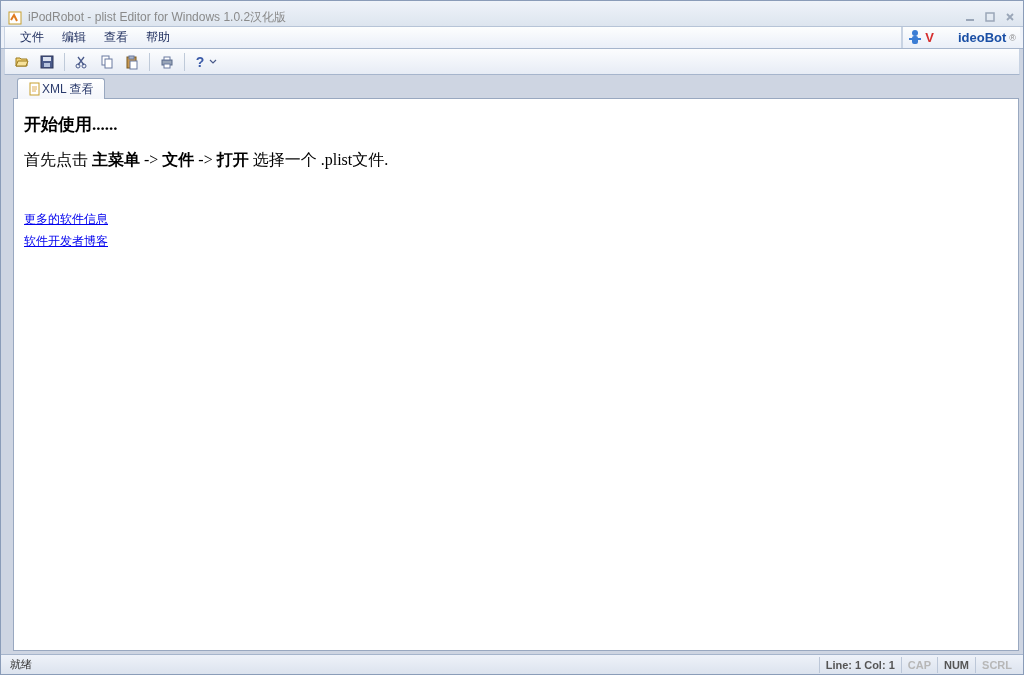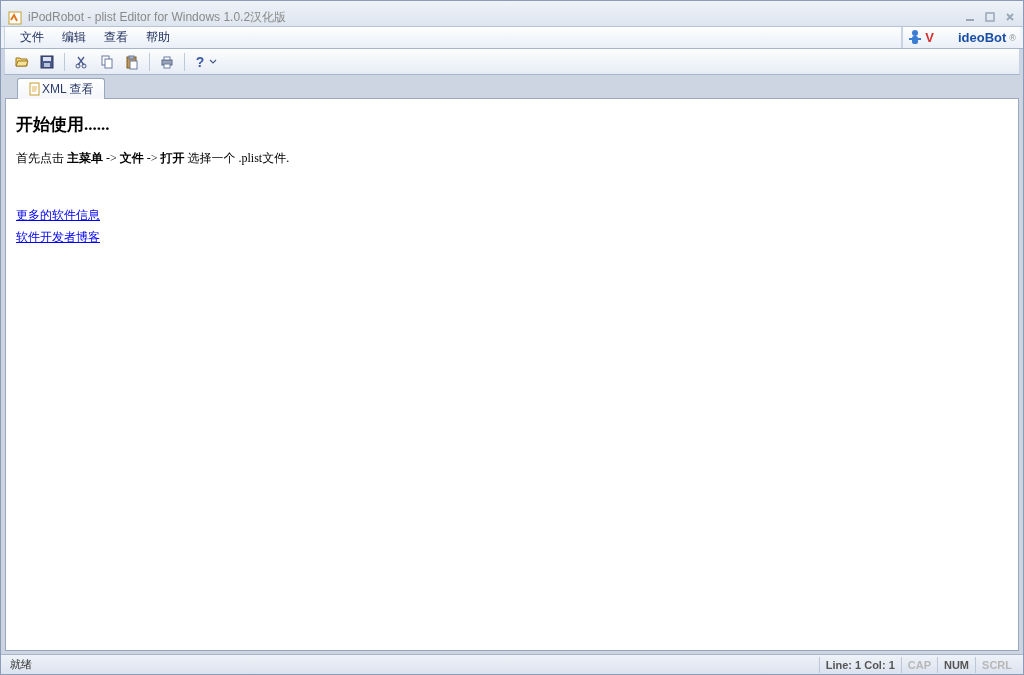--- a/index.html
+++ b/index.html
@@ -145,36 +145,36 @@
 }
 .tab .tab-icon {
   width: 14px;
   height: 14px;
   display: inline-flex;
 }
 
 
 .content-wrap {
   flex: 1;
-  margin: 0 4px 3px 4px;
+  margin: 0 4px 3px 12px;
   border: 1px solid #99a8c0;
   background: #ffffff;
   margin-top: -1px;
   padding: 14px 10px;
   overflow: auto;
   font-family: "SimSun", serif;
 }
 .content-wrap h2 {
   font-size: 17px;
   font-weight: bold;
   margin-bottom: 14px;
   color: #000;
 }
 .content-wrap .instruction {
-  font-size: 12px;
+  font-size: 16px;
   color: #000;
   margin-bottom: 40px;
 }
 .content-wrap .instruction strong { font-weight: bold; }
 .content-wrap .link {
   display: block;
   color: #0000ee;
   text-decoration: underline;
   margin-bottom: 5px;
   cursor: pointer;

